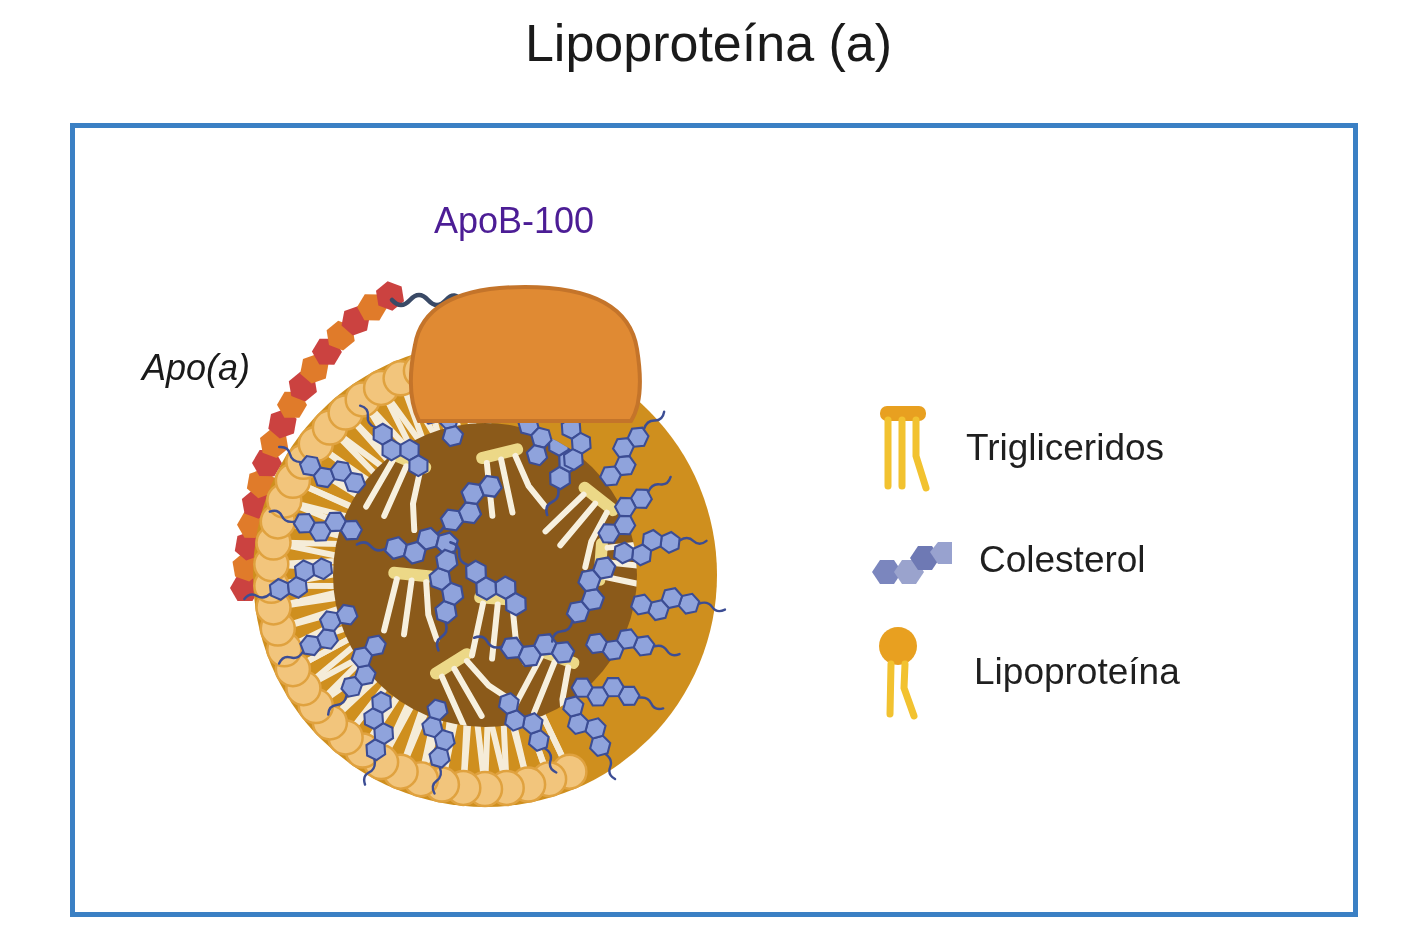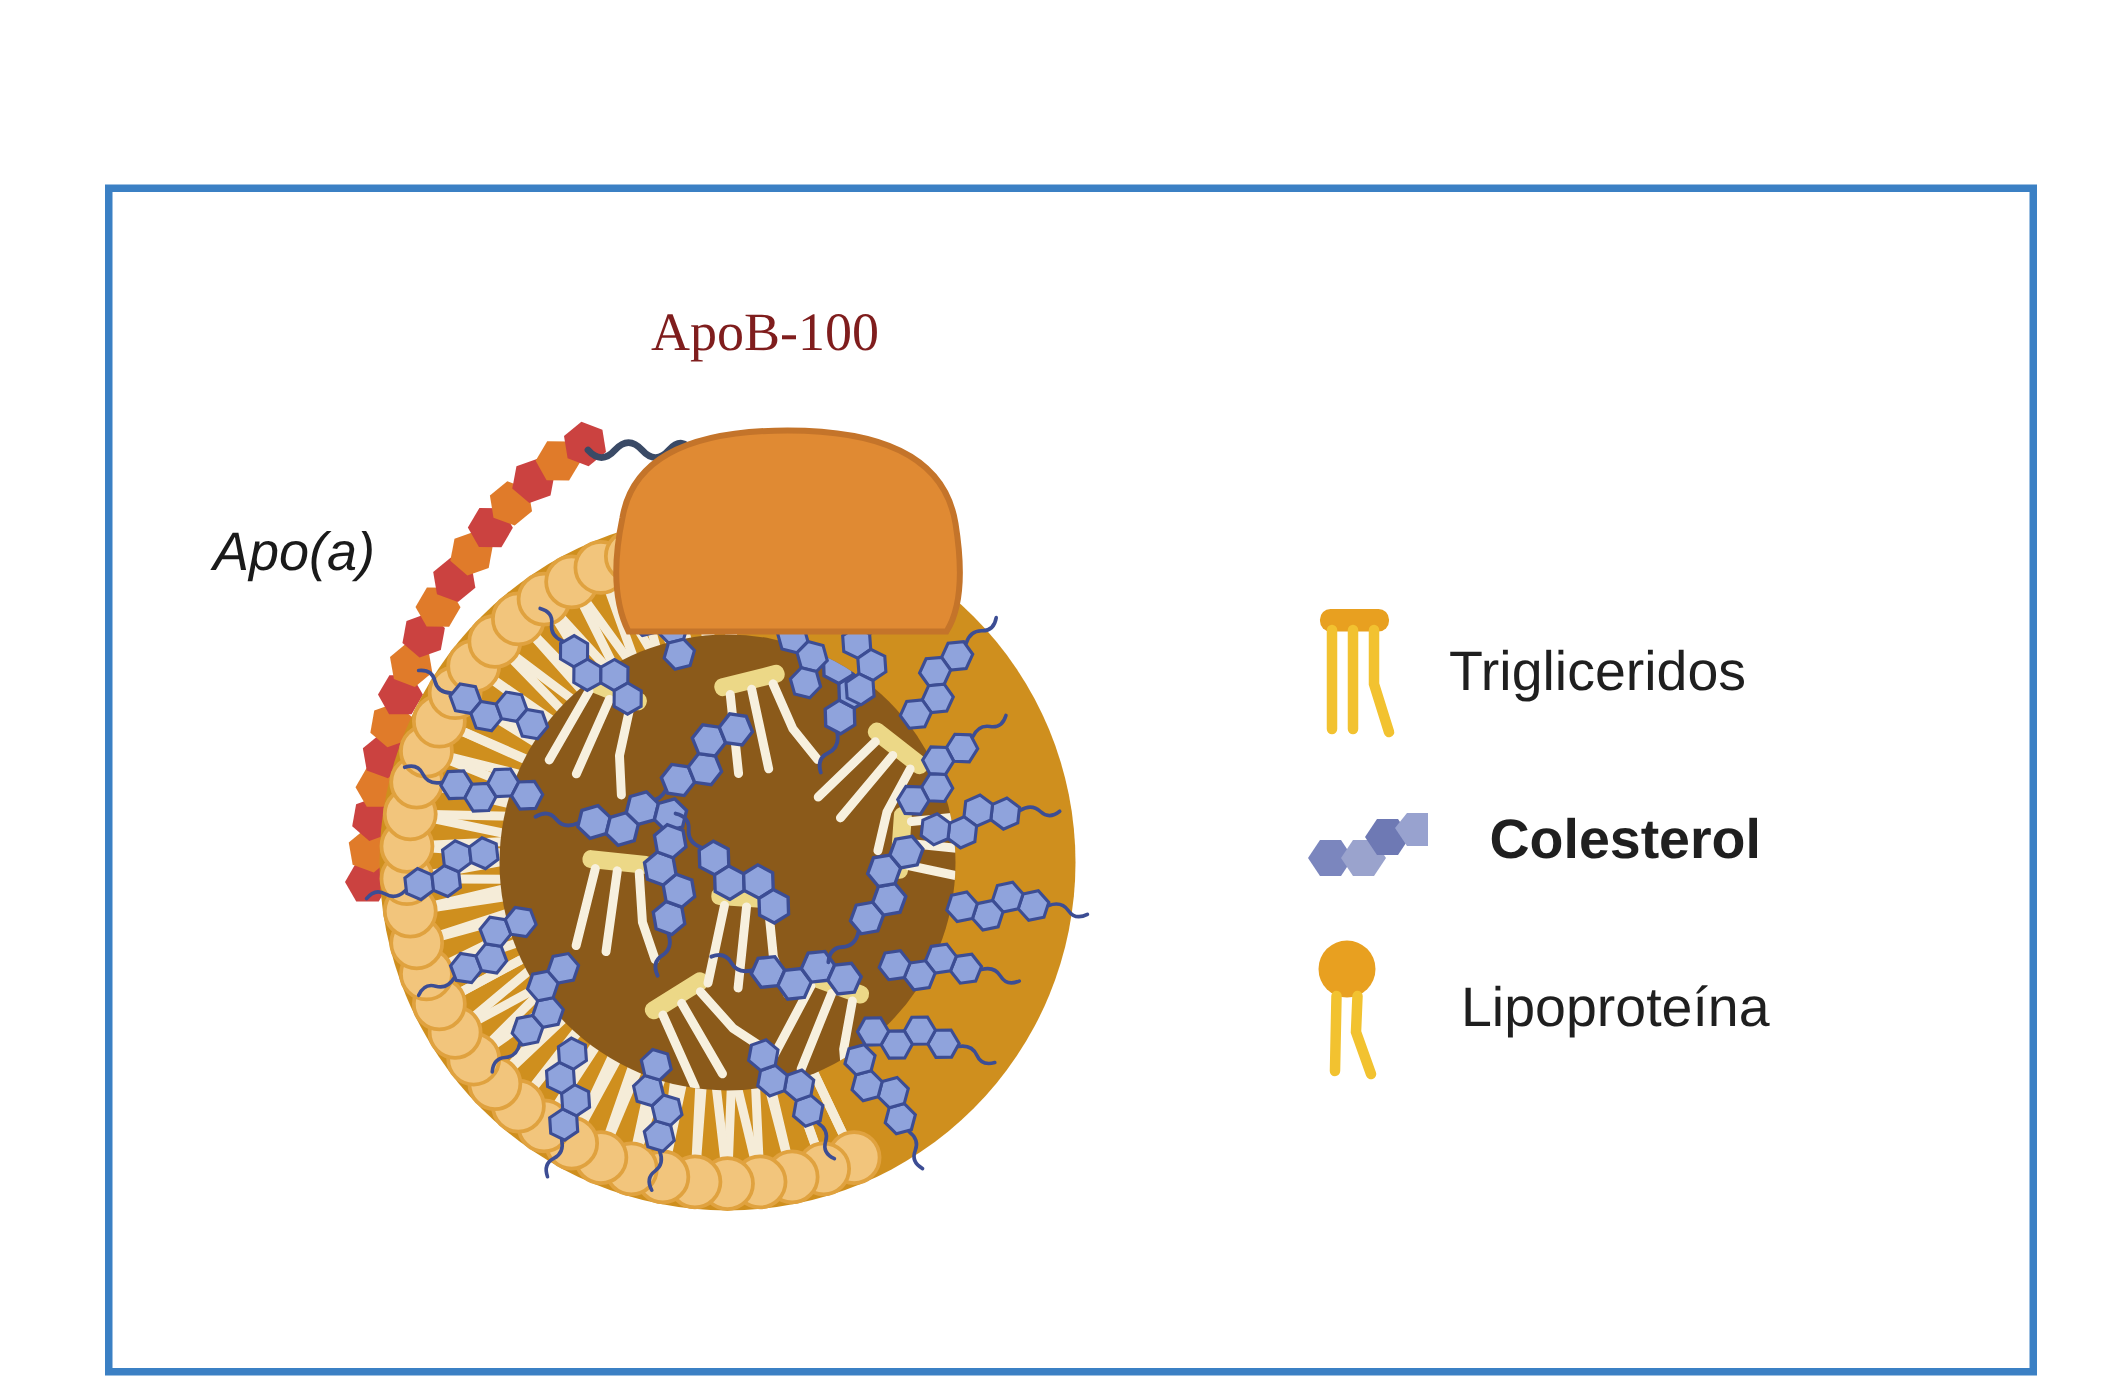--- a/index.html
+++ b/index.html
@@ -55,23 +55,22 @@
     font-size: 36px;
     color: #1a1a1a;
     white-space: nowrap;
     font-style: italic;
   }
   .label-apob {
     position: absolute;
     left: 434px;
     top: 200px;
     font-size: 36px;
-    color: #7f1d1d;
+    color: #4c1d95;
     white-space: nowrap;
-    font-family: Liberation Serif, serif;
   }
   .legend {
     position: absolute;
     left: 866px;
     top: 392px;
     width: 420px;
   }
   .legend-row {
     position: relative;
     height: 112px;
@@ -85,28 +84,29 @@
     flex: 0 0 86px;
   }
   .legend-swatch svg { display: block; }
   .legend-label {
     font-size: 37px;
     color: #1f1f1f;
     white-space: nowrap;
     margin-left: 14px;
   }
   .legend-row.tri .legend-label { }
-  .legend-row.chol .legend-label { margin-left: 41px; font-weight: bold; }
+  .legend-row.chol .legend-label { margin-left: 27px; }
   .legend-row.phos .legend-label { margin-left: 22px; }
 </style>
 </head>
 <body>
 
 <div id="figure-root">
 
+  <div class="fig-title">Lipoproteína (a)</div>
 
   <div class="fig-frame"></div>
 
   <svg class="canvas-layer" viewBox="0 0 1417 927" width="1417" height="927" xmlns="http://www.w3.org/2000/svg">
     <defs>
       <clipPath id="coreClip">
         <circle cx="485" cy="575" r="152"></circle>
       </clipPath>
       <clipPath id="shellClip">
         <circle cx="485" cy="575" r="232"></circle>

